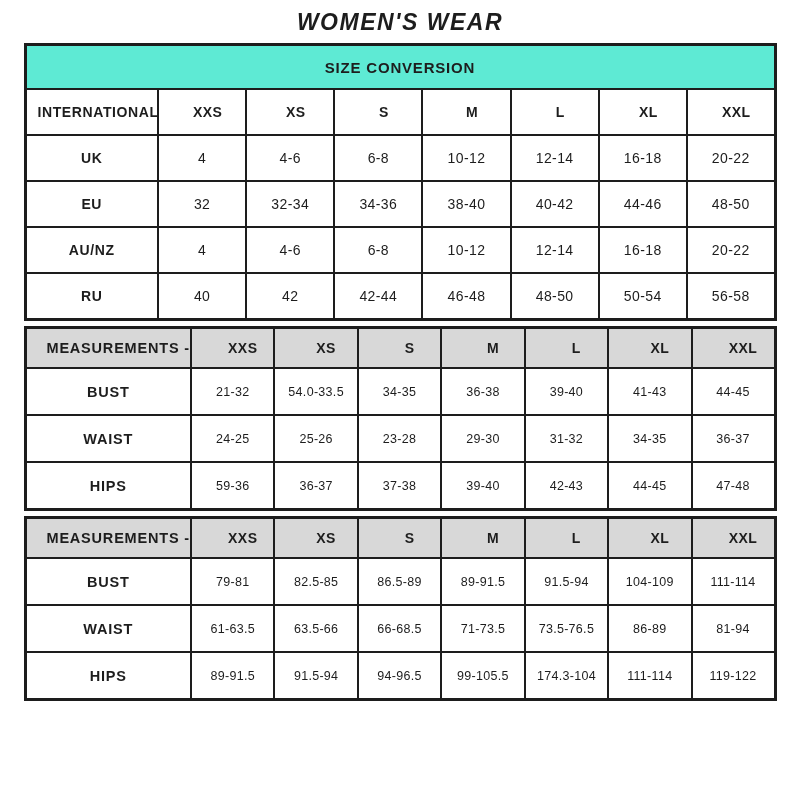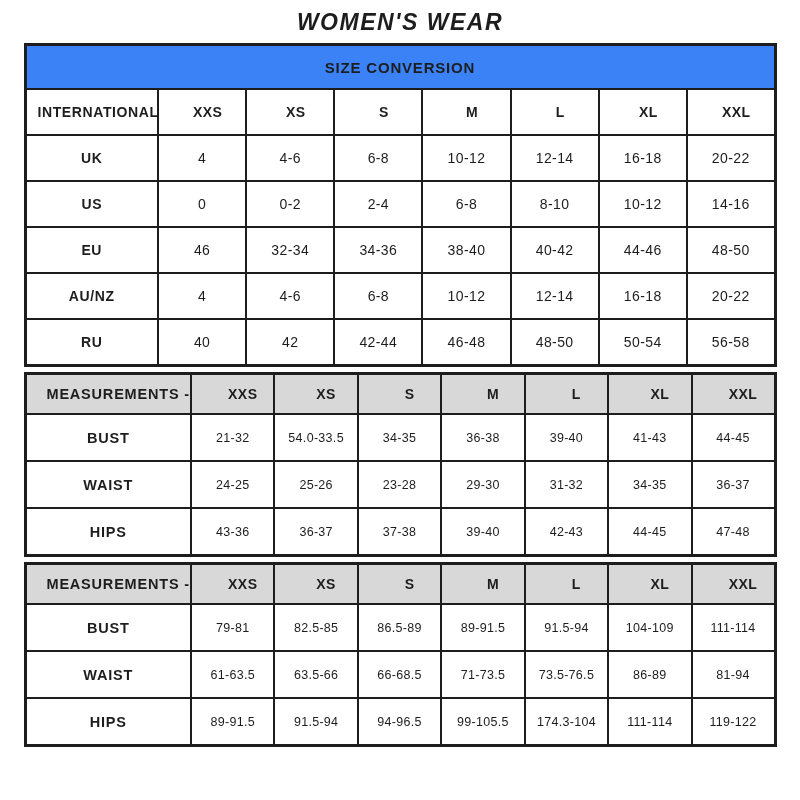--- a/index.html
+++ b/index.html
@@ -38,21 +38,21 @@
     vertical-align: middle;
     padding: 0;
     background: #ffffff;
     overflow: hidden;
     white-space: nowrap;
   }
   
   .conv col.first { width: 133px; }
   .conv td { height: 44px; font-size: 14px; letter-spacing: 0.4px; }
   .conv .caption-cell {
-    background: #3b82f6;
+    background: #5eead4;
     height: 42px;
     font-weight: bold;
     font-size: 15px;
     letter-spacing: 0.8px;
   }
   .conv .head-row td { font-weight: bold; padding-left: 11px; }
   .conv td.label { font-weight: bold; letter-spacing: 0.6px; }
   
   .meas { margin-top: 5px; }
   .meas col.first { width: 166px; }
@@ -102,32 +102,22 @@
       <td class="label">UK</td>
       <td>4</td>
       <td>4-6</td>
       <td>6-8</td>
       <td>10-12</td>
       <td>12-14</td>
       <td>16-18</td>
       <td>20-22</td>
     </tr>
     <tr>
-      <td class="label">US</td>
-      <td>0</td>
-      <td>0-2</td>
-      <td>2-4</td>
-      <td>6-8</td>
-      <td>8-10</td>
-      <td>10-12</td>
-      <td>14-16</td>
-    </tr>
-    <tr>
       <td class="label">EU</td>
-      <td>46</td>
+      <td>32</td>
       <td>32-34</td>
       <td>34-36</td>
       <td>38-40</td>
       <td>40-42</td>
       <td>44-46</td>
       <td>48-50</td>
     </tr>
     <tr>
       <td class="label">AU/NZ</td>
       <td>4</td>
@@ -182,21 +172,21 @@
       <td class="val">24-25</td>
       <td class="val">25-26</td>
       <td class="val">23-28</td>
       <td class="val">29-30</td>
       <td class="val">31-32</td>
       <td class="val">34-35</td>
       <td class="val">36-37</td>
     </tr>
     <tr>
       <td class="label">HIPS</td>
-      <td class="val">43-36</td>
+      <td class="val">59-36</td>
       <td class="val">36-37</td>
       <td class="val">37-38</td>
       <td class="val">39-40</td>
       <td class="val">42-43</td>
       <td class="val">44-45</td>
       <td class="val">47-48</td>
     </tr>
   </tbody>
     </table>
 

